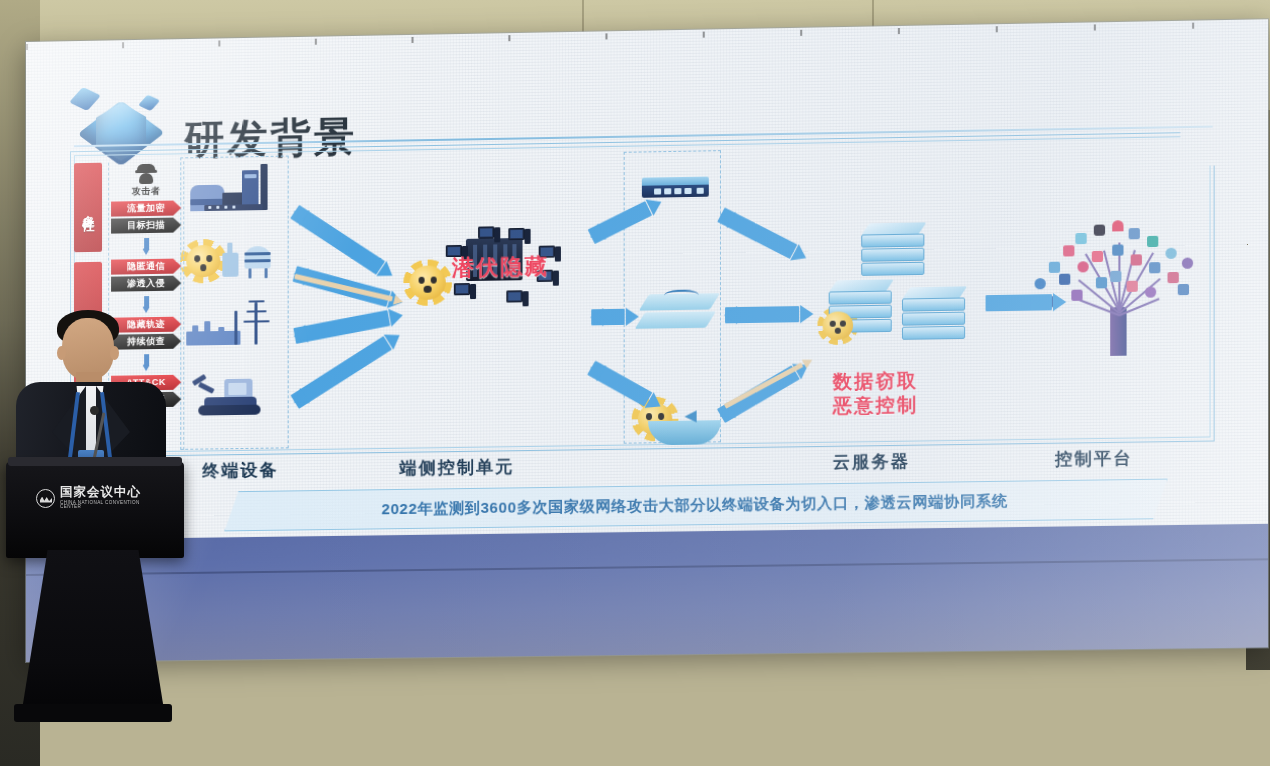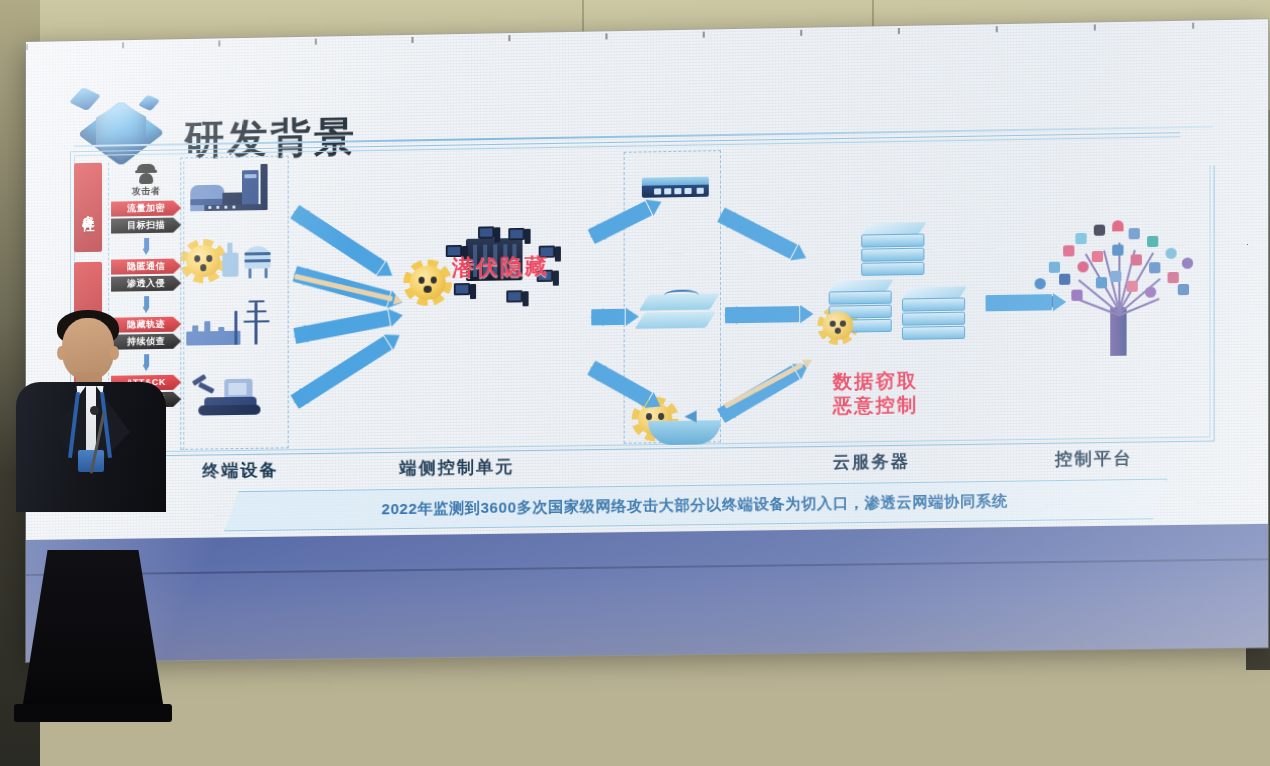--- a/index.html
+++ b/index.html
@@ -660,15 +660,25 @@
   <div class="torso"></div>
   <div class="shirt"></div>
   <div class="lapel-l"></div>
   <div class="lapel-r"></div>
   <div class="lanyard-l"></div>
   <div class="lanyard-r"></div>
   <div class="badge"></div>
   <div class="mic-stem"></div>
   <div class="mic-head"></div>
 
+  <div class="podium">
+    <div class="podium-top"></div>
+    <div class="podium-plate">
+      <div class="plate-logo"></div>
+      <div class="plate-txt">
+        <div class="plate-cn">国家会议中心</div>
+        <div class="plate-en">CHINA NATIONAL CONVENTION CENTER</div>
+      </div>
+    </div>
+  </div>
   <div class="podium-base"></div>
   <div class="podium-foot"></div>
 </div>
 
 </body></html>

